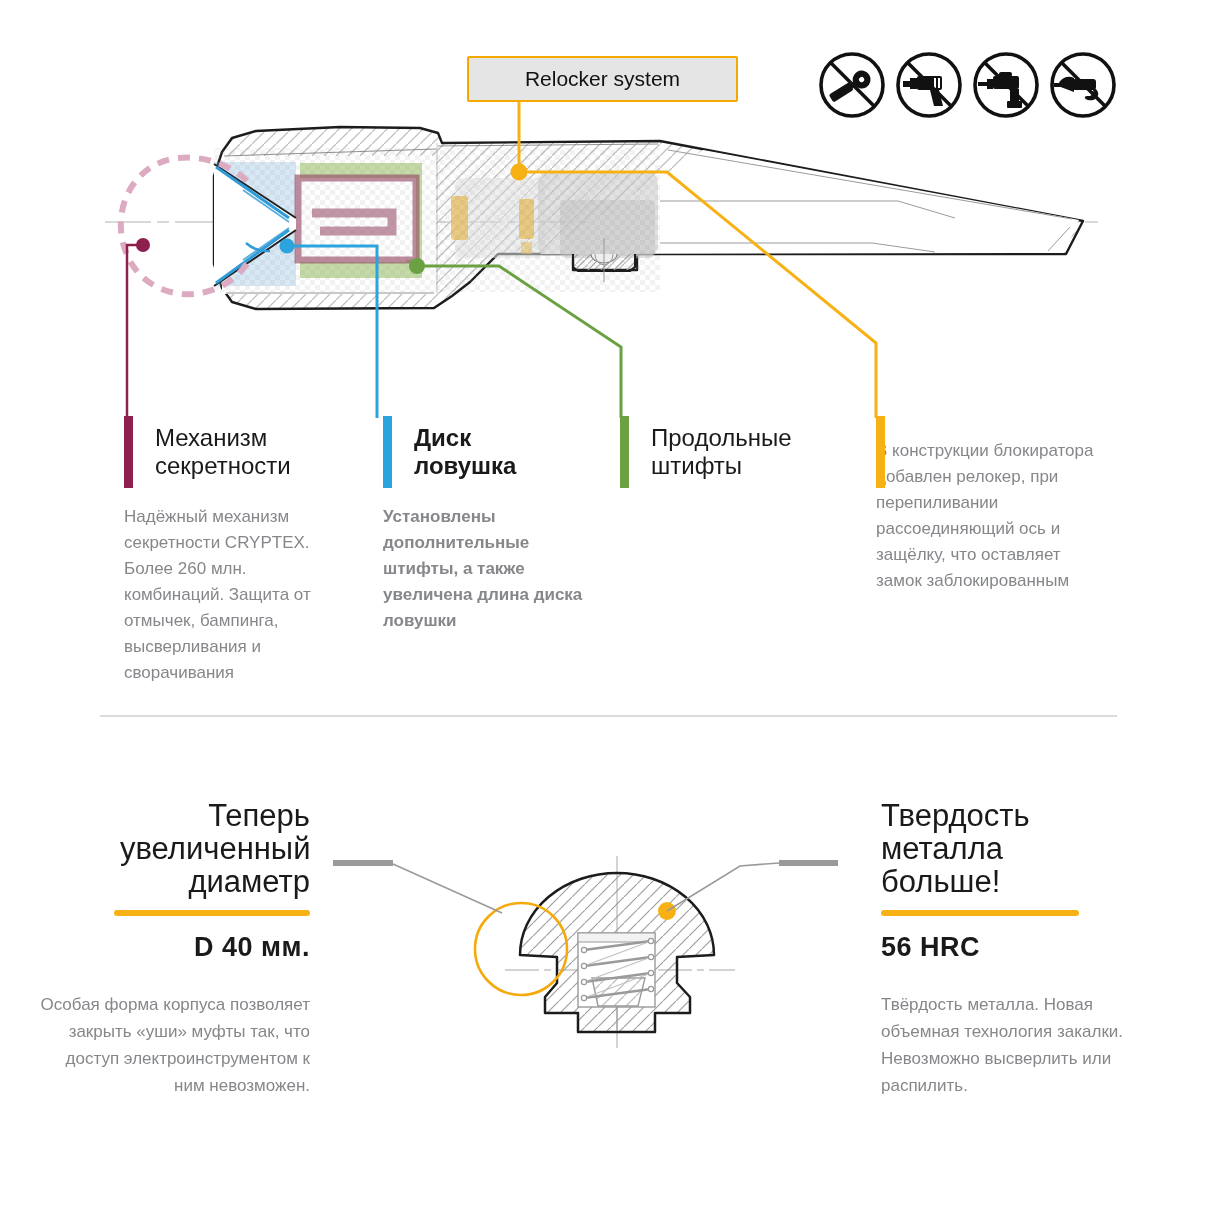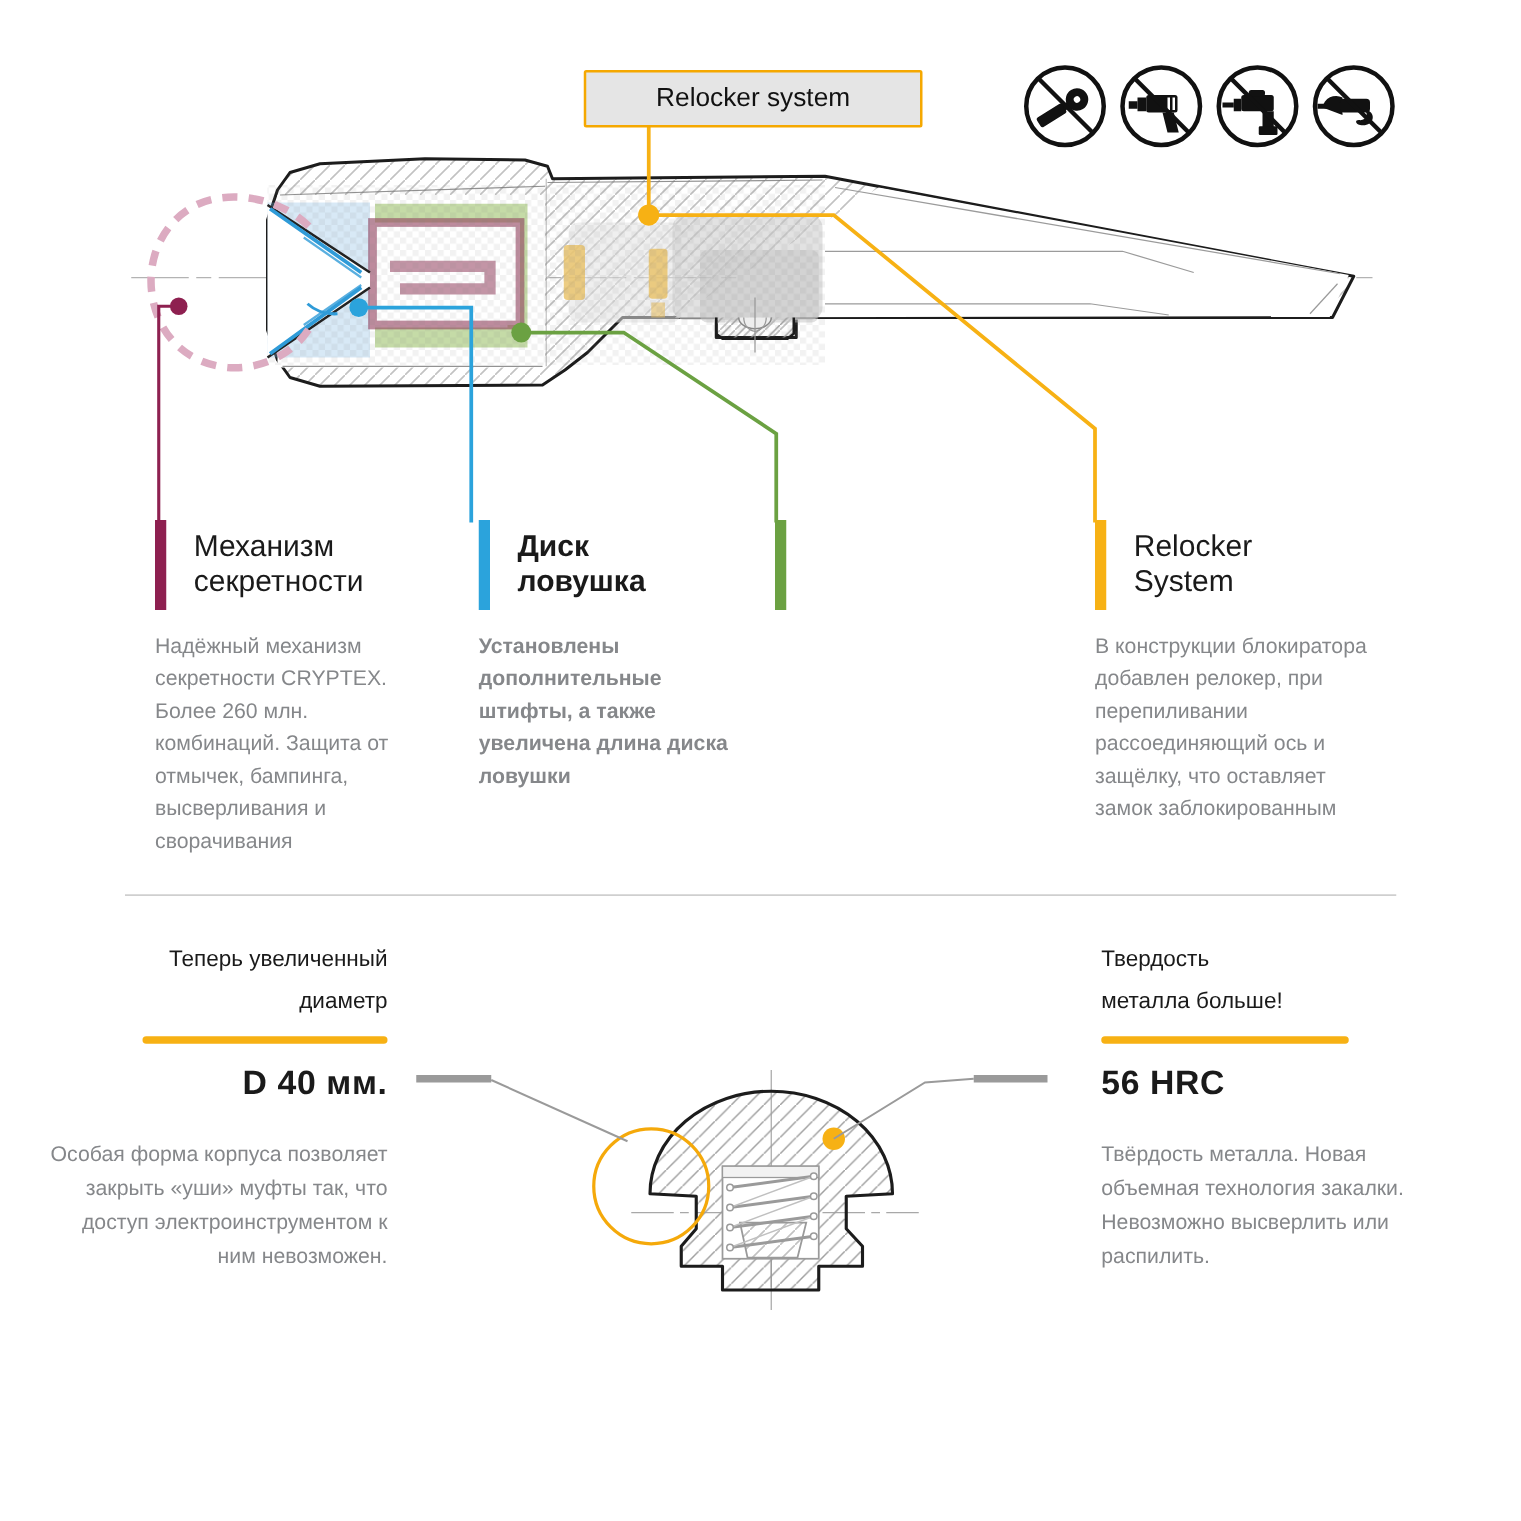--- a/index.html
+++ b/index.html
@@ -26,21 +26,21 @@
   .f2{left:383px;top:414px;width:205px;font-weight:bold;}
   .f3{left:620px;top:414px;width:224px;}
   .f4{left:876px;top:414px;width:224px;}
   .f1 .fbar{background:var(--maroon);}
   .f2 .fbar{background:var(--blue);}
   .f3 .fbar{background:var(--green);}
   .f4 .fbar{background:var(--accent);}
   .bottom-block{position:absolute;top:751px;z-index:3;}
   .bb-left{left:40px;width:270px;text-align:right;}
   .bb-right{left:881px;width:245px;text-align:left;}
-  .bb-title{font-size:18px;line-height:33px;color:var(--heading);}
+  .bb-title{font-size:31px;line-height:33px;color:var(--heading);margin-top:48px;}
   .bb-left .bb-title{max-width:190px;margin-left:auto;}
   .bb-right .bb-title{max-width:160px;margin-right:auto;}
   .bb-underline{height:6px;border-radius:3px;background:var(--accent);margin-top:12px;}
   .bb-left .bb-underline{width:196px;margin-left:auto;}
   .bb-right .bb-underline{width:198px;margin-right:auto;}
   .bb-value{font-size:27px;font-weight:bold;color:var(--heading);margin-top:16px;letter-spacing:.5px;}
   .bb-body{font-size:17px;line-height:27px;color:var(--bodytext);margin-top:28px;}
 </style>
 </head>
 <body>
@@ -237,28 +237,28 @@
     <div class="fbar"></div>
     <div class="ftitle">
       <span>Диск</span><br>
       <span>ловушка</span>
     </div>
     <div class="fbody">Установлены дополнительные штифты, а также увеличена длина диска ловушки</div>
   </div>
 
   <div class="feature f3">
     <div class="fbar"></div>
+    <div class="ftitle">
+      <span>Продольные</span><br>
+      <span>штифты</span>
+    </div>
   </div>
 
   <div class="feature f4">
     <div class="fbar"></div>
-    <div class="ftitle">
-      <span>Relocker</span><br>
-      <span>System</span>
-    </div>
     <div class="fbody">В конструкции блокиратора добавлен релокер, при перепиливании рассоединяющий ось и защёлку, что оставляет замок заблокированным</div>
   </div>
 
   <div class="bottom-block bb-left">
     <div class="bb-title">Теперь увеличенный диаметр</div>
     <div class="bb-underline"></div>
     <div class="bb-value">D 40 мм.</div>
     <div class="bb-body">Особая форма корпуса позволяет закрыть «уши» муфты так, что доступ электроинструментом к ним невозможен.</div>
   </div>
 

